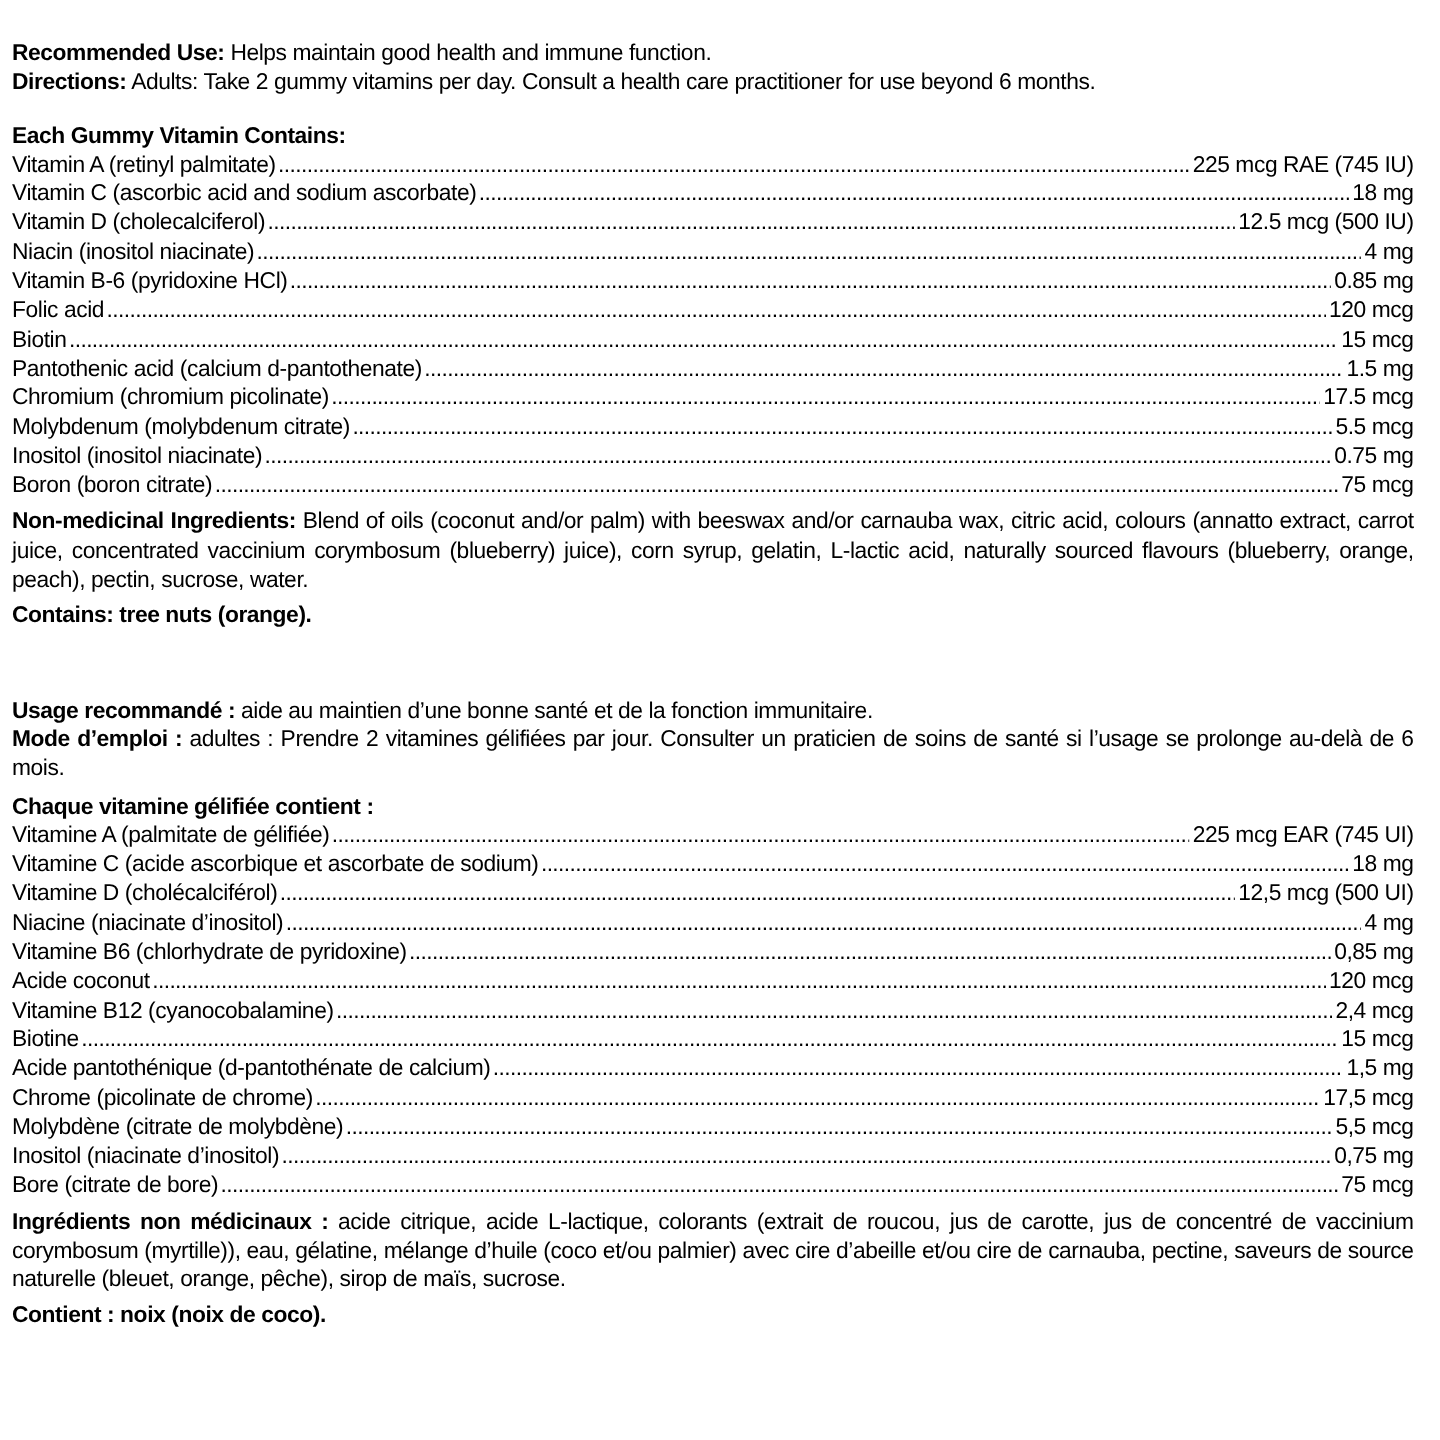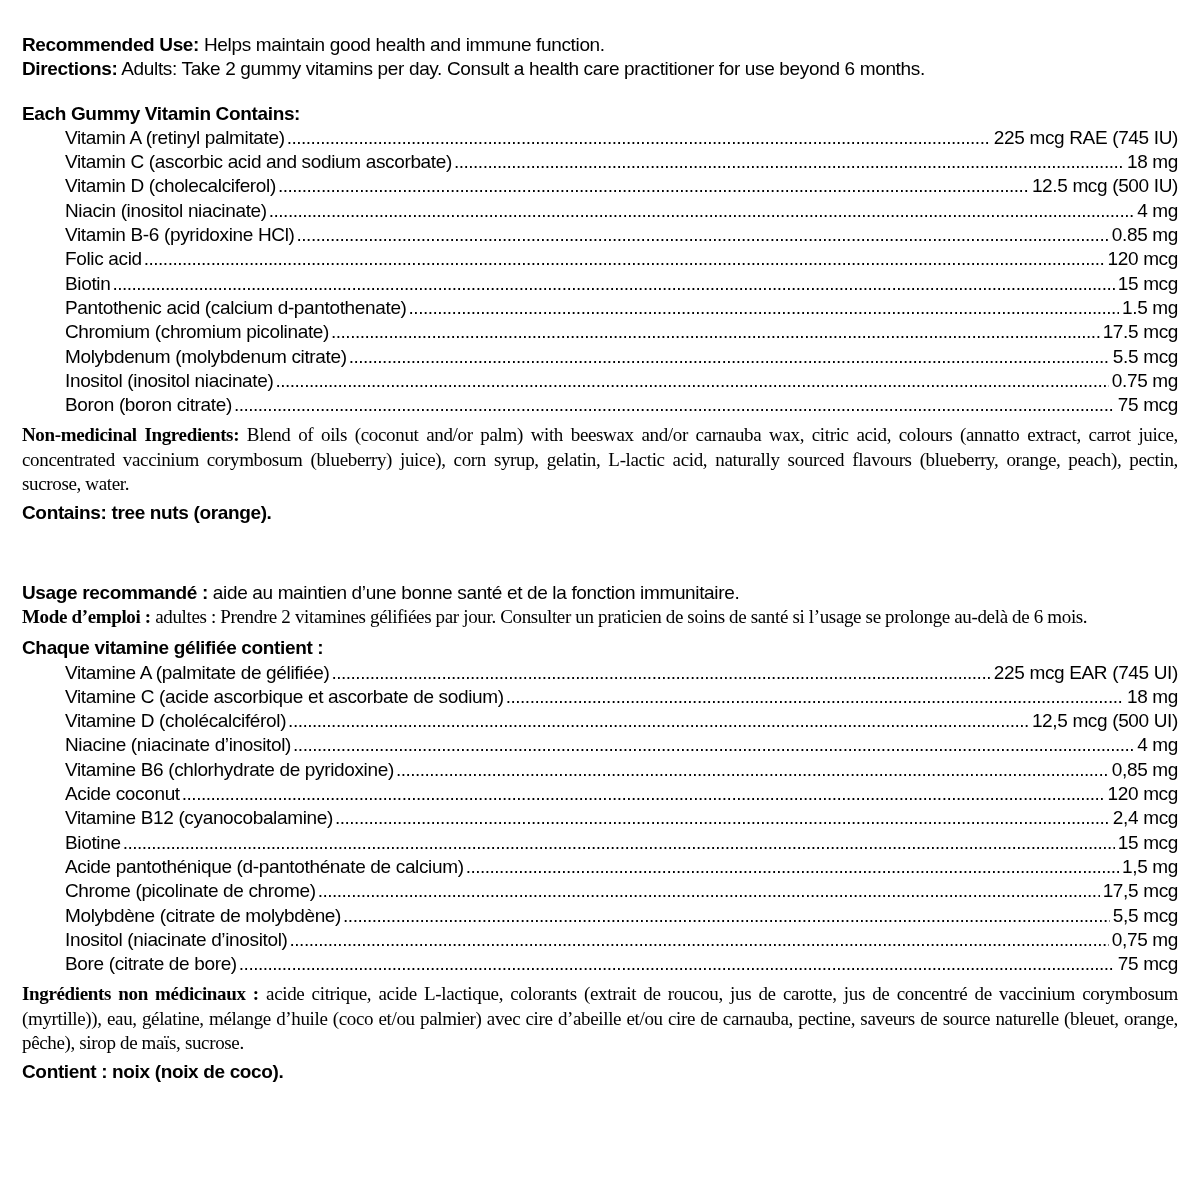--- a/index.html
+++ b/index.html
@@ -5,31 +5,31 @@
   html, body { margin: 0; padding: 0; background: #ffffff; }
   body {
     width: 1200px; height: 1200px;
     color: #000;
     font-family: "Liberation Sans", sans-serif;
     font-size: 19px;
     line-height: 24.3px;
     letter-spacing: -0.35px;
     overflow: hidden;
   }
-  .sheet { padding: 33px 22px 0 22px; }
+  .sheet { padding: 33px 22px 0 10px; }
   p { margin: 0; }
   .b { font-weight: bold; }
   .hdr { font-weight: bold; margin-top: 20px; }
-  .just { text-align: justify; font-family: Liberation Serif, serif; }
+  .just { text-align: justify; }
   .nonmed { margin-top: 6px; }
   .allergen { margin-top: 5px; font-weight: bold; }
   .fr-section { margin-top: 55px; }
   .chaque { margin-top: 7px; }
   .vrow { display: flex; align-items: baseline; }
-  .lbl { white-space: nowrap; margin-left: 43px; }
+  .lbl { white-space: nowrap; }
   .val { white-space: nowrap; }
   .leader {
     flex: 1 1 auto;
     overflow: hidden;
     white-space: nowrap;
     margin: 0 3px 0 2px;
     min-width: 10px;
   }
   .leader::before {
     letter-spacing: -0.5px;

